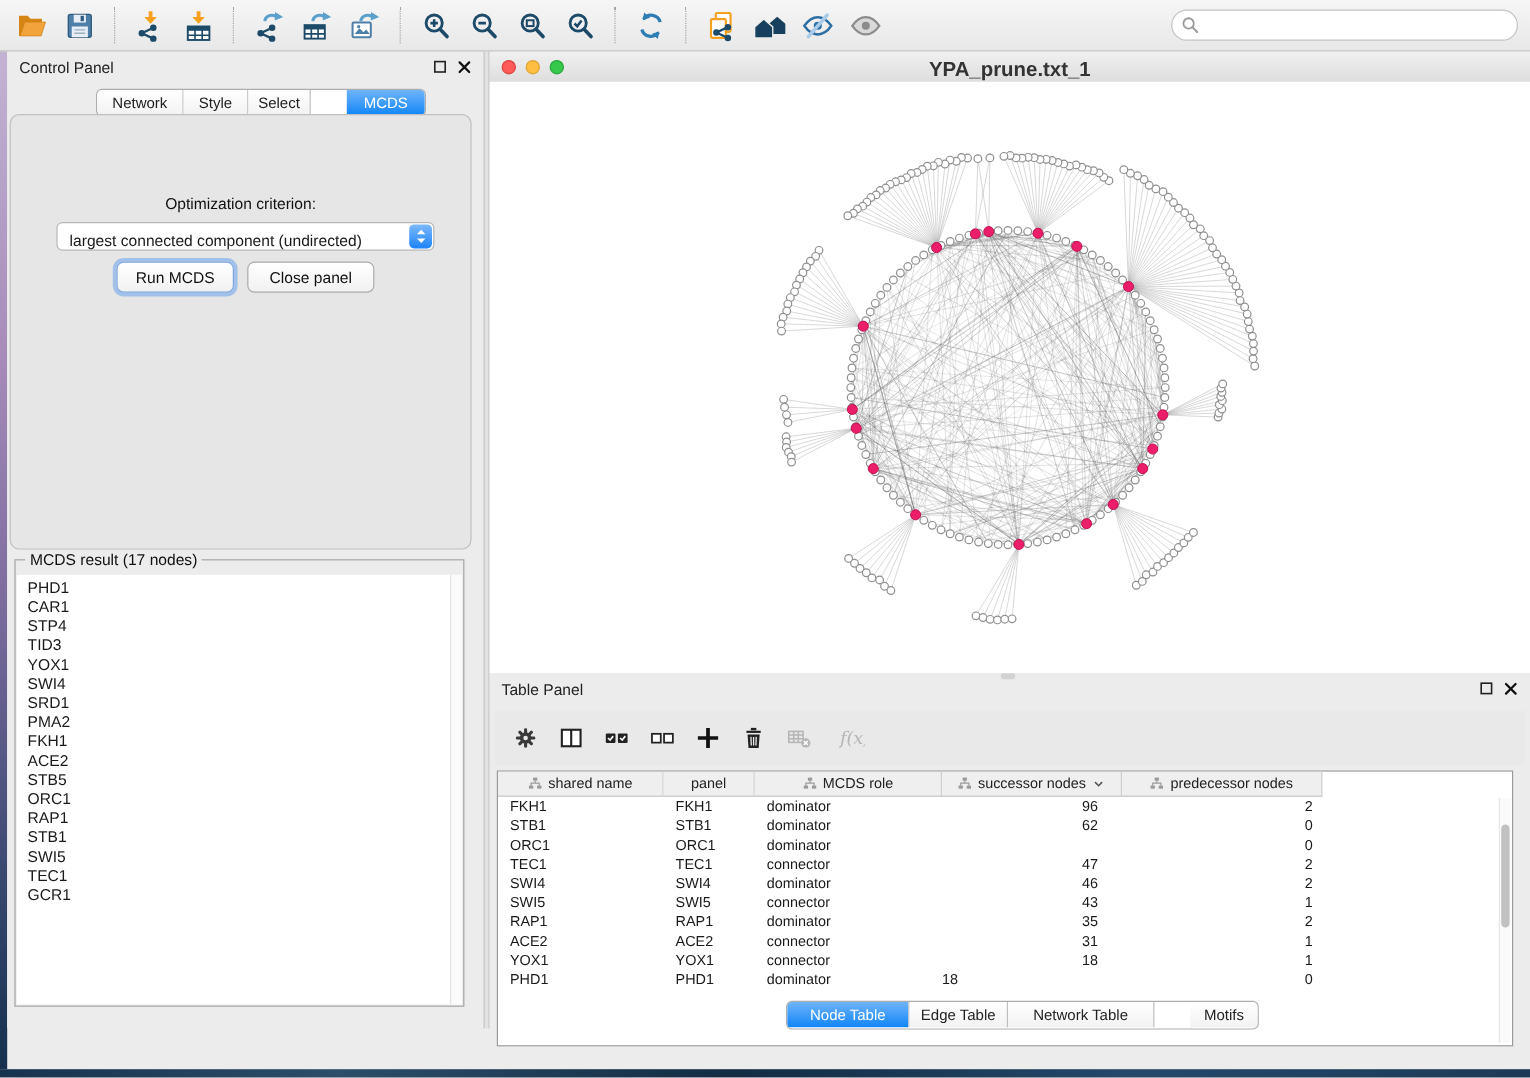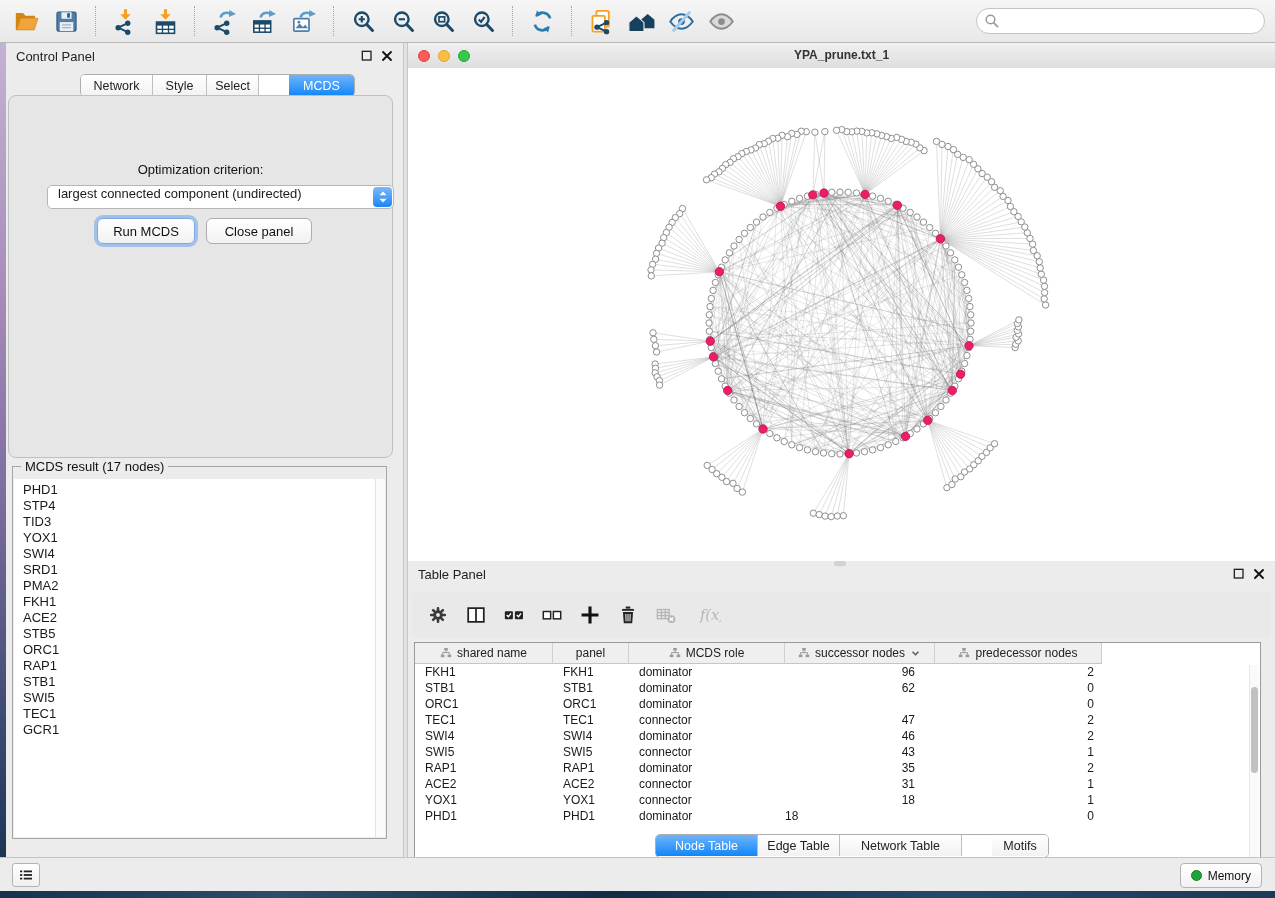--- a/index.html
+++ b/index.html
@@ -28,22 +28,22 @@
   
   .control-panel{position:absolute;left:6px;top:43px;width:397px;height:814px;background:#ECECEC;}
   .cp-tabs{position:absolute;left:74px;top:31px;height:21px;display:flex;border:1px solid #ADADAD;border-radius:5px;overflow:hidden;background:#fff;}
   .seg-tab{height:21px;display:flex;align-items:center;justify-content:center;font-size:12.5px;color:#222;
            background:linear-gradient(#FFFFFF,#F2F2F2);border-right:1px solid #BFBFBF;box-sizing:border-box;}
   .seg-tab:last-child{border-right:none;margin-left:30px;}
   .seg-tab.sel{background:linear-gradient(#6FB4FB,#1186F8);color:#fff;}
   .cp-box{position:absolute;left:2px;top:52px;width:385px;height:363px;background:#E6E6E6;
           border:1px solid #C0C0C0;border-radius:8px;box-sizing:border-box;}
   .opt-label{position:absolute;left:0;width:100%;top:66px;text-align:center;font-size:13px;color:#111;}
-  .dropdown{position:absolute;left:38px;top:89px;width:347px;height:24px;background:#fff;border:1px solid #B6B6B6;
-            border-radius:5px;box-sizing:border-box;font-size:13px;display:flex;align-items:flex-start;cursor:default;}
+  .dropdown{position:absolute;left:38px;top:89px;width:315px;height:24px;background:#fff;border:1px solid #B6B6B6;
+            border-radius:5px;box-sizing:border-box;font-size:13px;display:flex;align-items:flex-end;cursor:default;}
   .dropdown .dd-text{padding-left:10px;white-space:nowrap;}
   .dd-stepper{position:absolute;right:1px;top:1px;bottom:1px;width:19px;border-radius:4px;
               background:linear-gradient(#7CB9FB,#1D84F8);display:flex;align-items:center;justify-content:center;}
   .dd-stepper svg{width:14px;height:16px;}
   .cp-btn{position:absolute;top:122px;height:26px;background:linear-gradient(#FFFFFF,#F1F1F1);
           border:1px solid #ADADAD;border-radius:6px;font-size:13px;font-family:inherit;color:#111;}
   .cp-btn.run{left:88px;width:98px;border-color:#7FA8E0;box-shadow:0 0 0 3px rgba(92,156,240,.5);}
   .cp-btn.closep{left:197px;width:106px;}
   .mcds-fieldset{position:absolute;left:6px;top:423px;width:373px;height:371px;border:1px solid #A6A6A6;
                  background:transparent;}
@@ -51,21 +51,21 @@
   .mcds-list{position:absolute;left:1px;right:1px;top:12px;bottom:1px;background:#fff;overflow:hidden;
              padding:3px 0 0 9px;font-size:13px;line-height:16px;}
   .mcds-scroll{position:absolute;right:1px;top:12px;bottom:1px;width:9px;background:#FBFBFB;border-left:1px solid #E3E3E3;}
   
   .v-splitter{position:absolute;left:403px;top:43px;width:5px;height:814px;background:#E3E3E3;
               border-left:1px solid #C6C6C6;border-right:1px solid #C6C6C6;box-sizing:border-box;}
   
   .network-window{position:absolute;left:408px;top:43px;width:867px;height:518px;}
   .net-titlebar{position:absolute;left:0;top:0;right:0;height:25px;background:linear-gradient(#F0F0F0,#DEDEDE);
                 border-bottom:1px solid #BDBDBD;}
-  .net-title{position:absolute;width:100%;text-align:center;top:5px;font-size:12px;font-weight:700;color:#333;}
+  .net-title{position:absolute;width:100%;text-align:center;top:5px;font-size:17px;font-weight:700;color:#333;}
   .traffic{position:absolute;left:10px;top:7px;display:flex;gap:8px;}
   .traffic span{width:12px;height:12px;border-radius:50%;display:block;}
   .tl-red{background:#FC5B57;border:1px solid #E0443E;box-sizing:border-box;}
   .tl-yellow{background:#FDBE41;border:1px solid #E0A430;box-sizing:border-box;}
   .tl-green{background:#35C84B;border:1px solid #26A73A;box-sizing:border-box;}
   .net-canvas{position:absolute;left:0;top:25px;width:867px;height:493px;background:#fff;}
   
   .table-panel{position:absolute;left:408px;top:561px;width:867px;height:296px;background:#ECECEC;}
   .tp-grip{position:absolute;left:426px;top:0px;width:12px;height:5px;background:#D2D2D2;border-radius:2px;}
   .tbl-toolbar{position:absolute;left:4px;top:31px;width:859px;height:46px;background:#E9E9E9;border-radius:3px;
@@ -293,20 +293,21 @@
             </svg>
         </span>
       </div>
       <button class="cp-btn run">Run MCDS</button>
       <button class="cp-btn closep">Close panel</button>
     </div>
     <div class="mcds-fieldset">
       <span class="mcds-legend">MCDS result (17 nodes)</span>
       <div class="mcds-list" id="mcds-list">
           <div>PHD1</div>
+          <div>CAR1</div>
           <div>STP4</div>
           <div>TID3</div>
           <div>YOX1</div>
           <div>SWI4</div>
           <div>SRD1</div>
           <div>PMA2</div>
           <div>FKH1</div>
           <div>ACE2</div>
           <div>STB5</div>
           <div>ORC1</div>
@@ -1316,33 +1317,15 @@
         </div>
     </div>
     <div class="bottom-tabs" id="bottom-tabs">
         <div class="seg-tab sel" style="width: 102px;">Node Table</div>
         <div class="seg-tab" style="width: 82px;">Edge Table</div>
         <div class="seg-tab" style="width: 122px;">Network Table</div>
         <div class="seg-tab" style="width: 56px;">Motifs</div>
       </div>
   </div>
 
-  <div class="status-bar">
-    <button class="status-left-btn">
-      <svg viewBox="0 0 24 24">
-          <g fill="#222">
-            <rect x="4" y="6" width="3" height="2.4"></rect>
-            <rect x="4" y="10.8" width="3" height="2.4"></rect>
-            <rect x="4" y="15.6" width="3" height="2.4"></rect>
-            <rect x="9" y="6" width="11" height="2.4"></rect>
-            <rect x="9" y="10.8" width="11" height="2.4"></rect>
-            <rect x="9" y="15.6" width="11" height="2.4"></rect>
-          </g>
-        </svg>
-    </button>
-    <button class="memory-btn">
-      <span class="mem-dot"></span>
-      <span>Memory</span>
-    </button>
-  </div>
 
   <div class="bottom-strip"></div>
 </div>
 
 </body></html>

